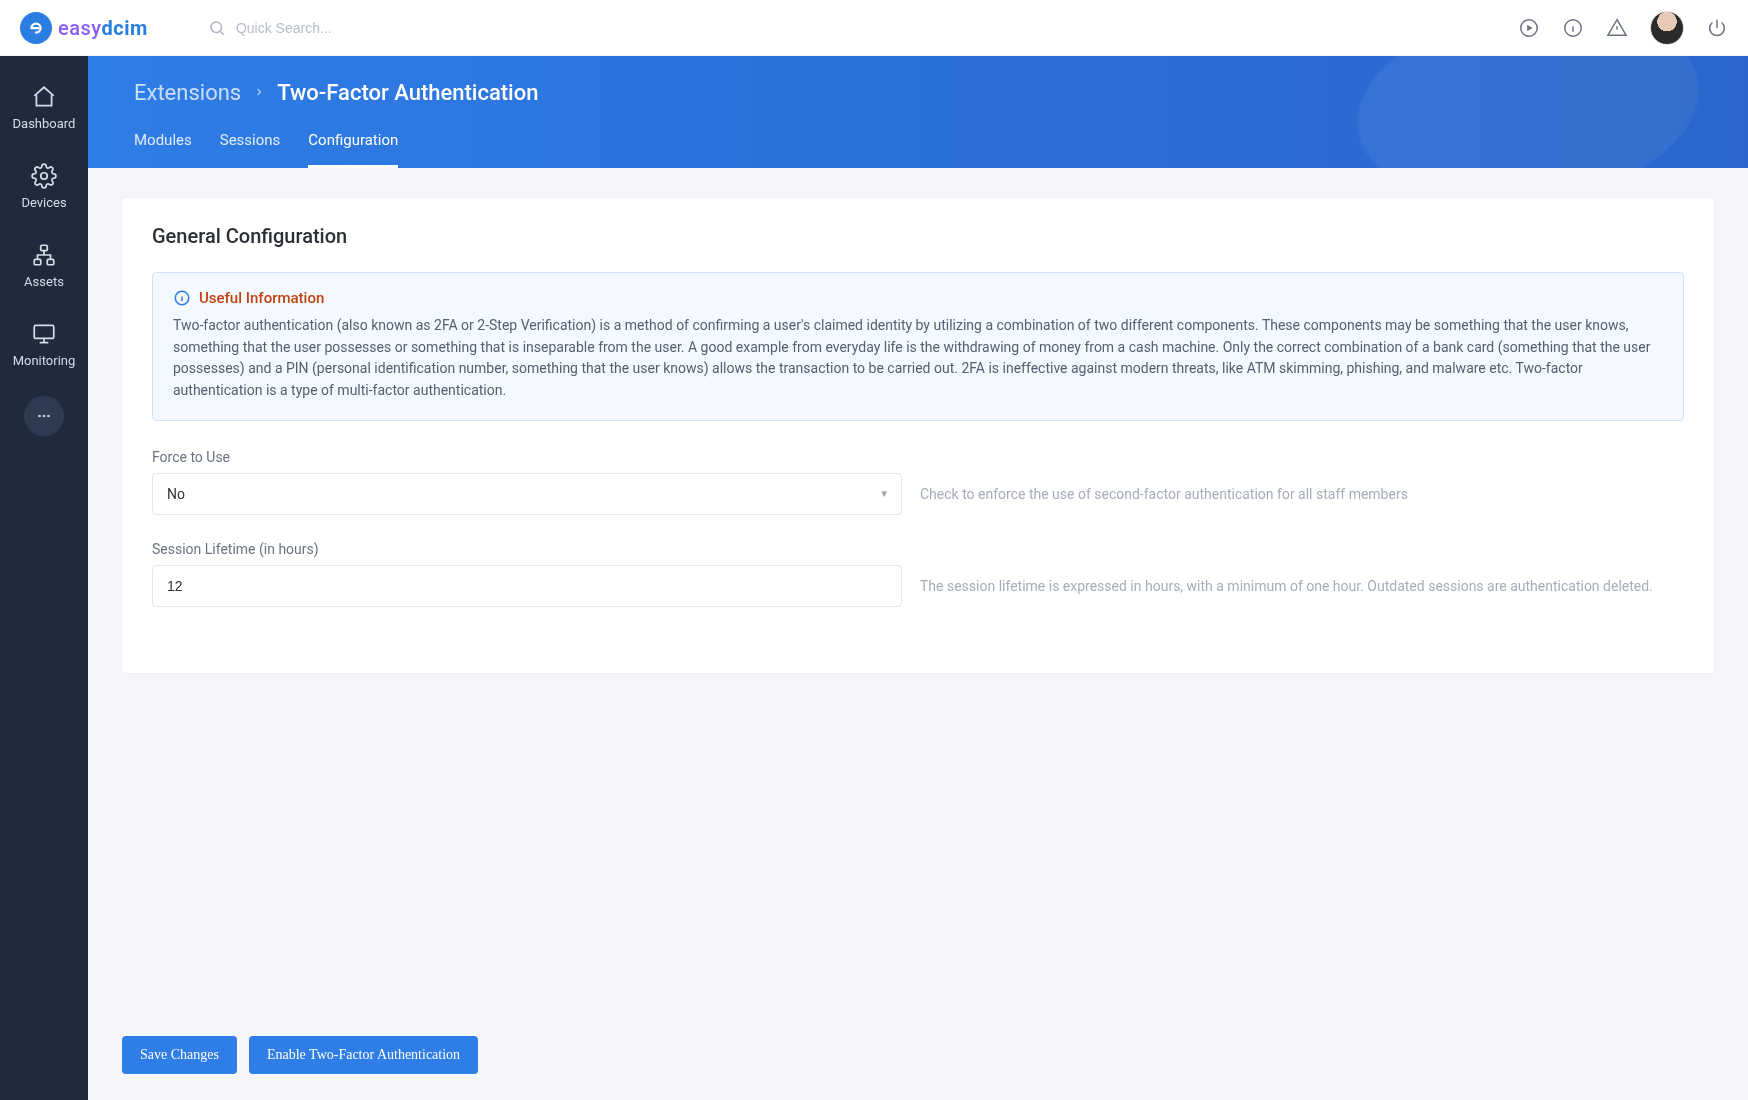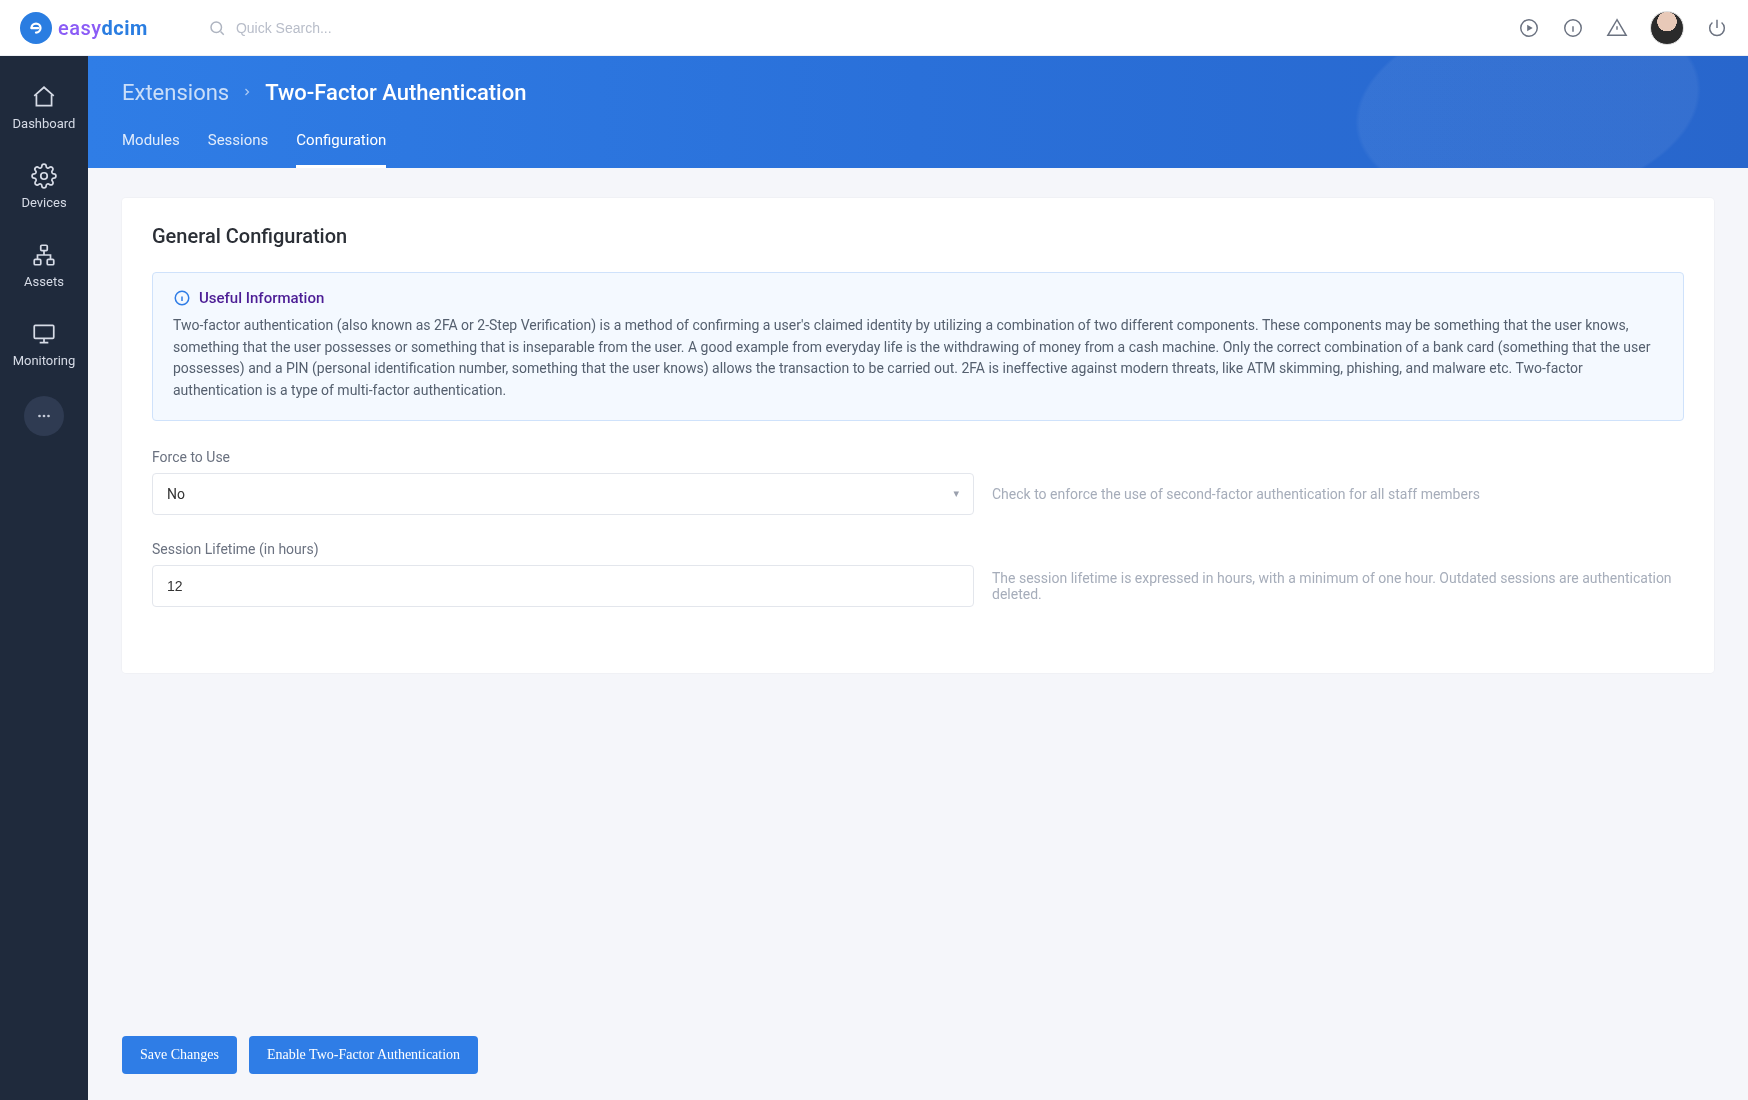--- a/index.html
+++ b/index.html
@@ -94,21 +94,21 @@
 }
 
 
 .main { flex:1; display:flex; flex-direction:column; min-width:0; }
 
 
 .page-header {
   background: linear-gradient(90deg, #2f7de6 0%, #2a70d9 50%, #2866cc 100%);
   position:relative;
   color:#fff;
-  padding: 24px 34px 0;
+  padding: 24px 46px 0;
   overflow:hidden;
 }
 .page-header::after{
   content:"";
   position:absolute; right:-80px; top:-120px;
   width:600px; height:340px;
   background: radial-gradient(ellipse at center, rgba(255,255,255,.06) 0 40%, transparent 41%);
   transform: rotate(-8deg);
   pointer-events:none;
 }
@@ -141,29 +141,29 @@
 }
 .card h2 { font-size:20px; font-weight:500; color:#2b2f36; margin-bottom: 24px; }
 
 .info-box {
   border:1px solid #cfe2fb;
   background:#f4f9ff;
   border-radius:4px;
   padding: 16px 20px 18px;
   margin-bottom: 28px;
 }
-.info-title { display:flex; align-items:center; gap:8px; color:#4c1d95; font-size:15px; font-weight:500; margin-bottom:8px; }
+.info-title { display:flex; align-items:center; gap:8px; color:#c2410c; font-size:15px; font-weight:500; margin-bottom:8px; }
 .info-title svg { width:18px; height:18px; flex:none; }
 .info-text { color:#55606f; font-size:14px; line-height:1.55; }
 
 .form-row { margin-bottom: 26px; }
 .form-row label { display:block; font-size:14px; color:#6b7280; margin-bottom:8px; }
 .field-line { display:flex; align-items:center; gap:18px; }
 .field-line .control {
-  width: 822px;
+  width: 750px;
 }
 .select, .text-input {
   width:100%;
   height:42px;
   border:1px solid #e3e6ec;
   border-radius:4px;
   background:#fff;
   padding: 0 14px;
   font-size:14px;
   color:#333;

